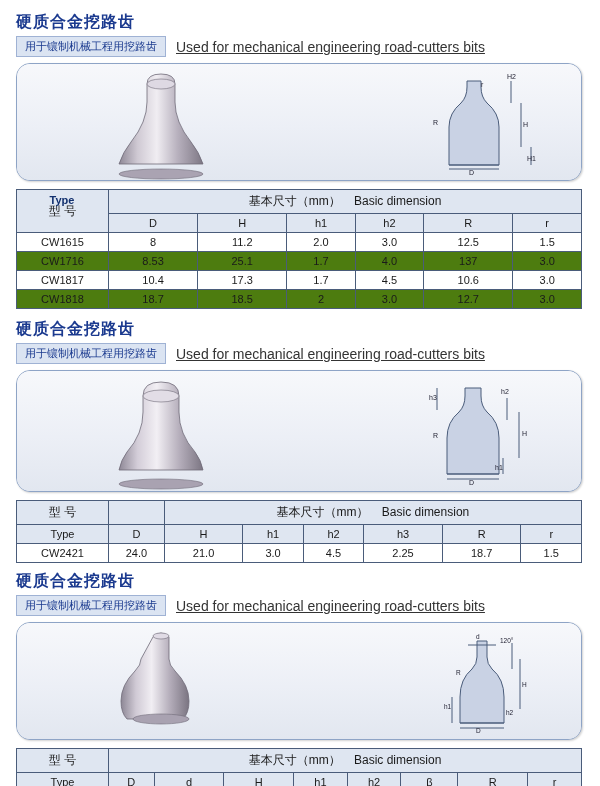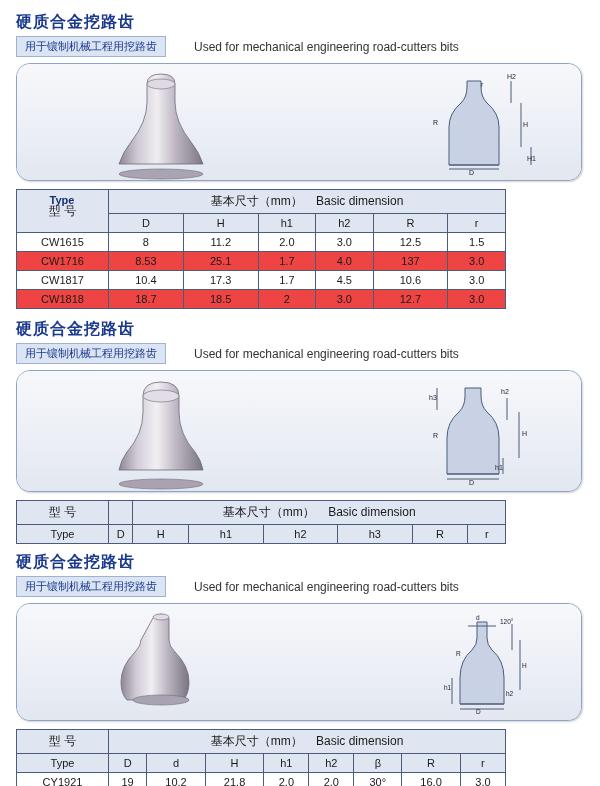--- a/index.html
+++ b/index.html
@@ -24,68 +24,69 @@
   .sec-title {
     font-size: 16px;
     font-weight: bold;
     color: #1b3a8f;
     letter-spacing: 1px;
     margin: 4px 0 3px 6px;
   }
   .sub-row {
     display: flex;
     align-items: center;
-    gap: 28px;
+    gap: 10px;
     margin: 0 0 6px 6px;
   }
   .sub-cn {
     font-size: 11px;
     color: #1b3a8f;
     background: #dbe4f2;
     border: 1px solid #9fb2d4;
     padding: 2px 8px;
     white-space: nowrap;
   }
   .sub-en {
-    font-size: 12px;
+    font-size: 14px;
     color: #333;
+    text-decoration: underline;
   }
 
   
   .fig {
     position: relative;
     border: 1px solid #8ea4c6;
     border-radius: 14px;
     background: #eef1f7;
     box-shadow: 1px 1px 2px rgba(0,0,0,.18);
     overflow: hidden;
   }
   .fig .shade {
     position: absolute; inset: 0;
     background: linear-gradient(180deg,#f7f8fb 0%, #eceff6 55%, #e2e7f0 100%);
   }
 
   
   table.spec {
     border-collapse: collapse;
-    width: 490px;
+    width: 566px;
     margin: 8px 0 2px 6px;
     font-size: 11px;
     background: #fff;
   }
   table.spec td, table.spec th {
     border: 1px solid #4a5c7a;
     text-align: center;
     padding: 3px 2px;
     font-weight: normal;
     color: #1a1a1a;
   }
   .hd { background: #dfe6f1; font-weight: bold; font-size: 12px; color:#12306e;}
   .hd2 { background: #dfe6f1; font-weight: bold; font-size: 11px; color:#12306e;}
-  .rowalt { background: #ef4444; }
+  .rowalt { background: #4d7c0f; }
   .type-cell { width: 92px; }
   .blank-cell { background:#dfe6f1; }
 </style>
 </head>
 <body>
 
 <div class="page">
 
   <div>
     <div class="sec-title">硬质合金挖路齿</div>
@@ -256,20 +257,30 @@
       <tr>
         <td class="hd2">Type</td>
         <td class="hd2">D</td>
         <td class="hd2">H</td>
         <td class="hd2">h1</td>
         <td class="hd2">h2</td>
         <td class="hd2">h3</td>
         <td class="hd2">R</td>
         <td class="hd2">r</td>
       </tr>
+      <tr>
+        <td>CW2421</td>
+        <td>24.0</td>
+        <td>21.0</td>
+        <td>3.0</td>
+        <td>4.5</td>
+        <td>2.25</td>
+        <td>18.7</td>
+        <td>1.5</td>
+      </tr>
     </tbody>
       </table>
   </div>
 
   <div style="margin-top:8px;">
     <div class="sec-title">硬质合金挖路齿</div>
     <div class="sub-row">
       <span class="sub-cn">用于镶制机械工程用挖路齿</span>
       <span class="sub-en">Used for mechanical engineering road-cutters bits</span>
     </div>

